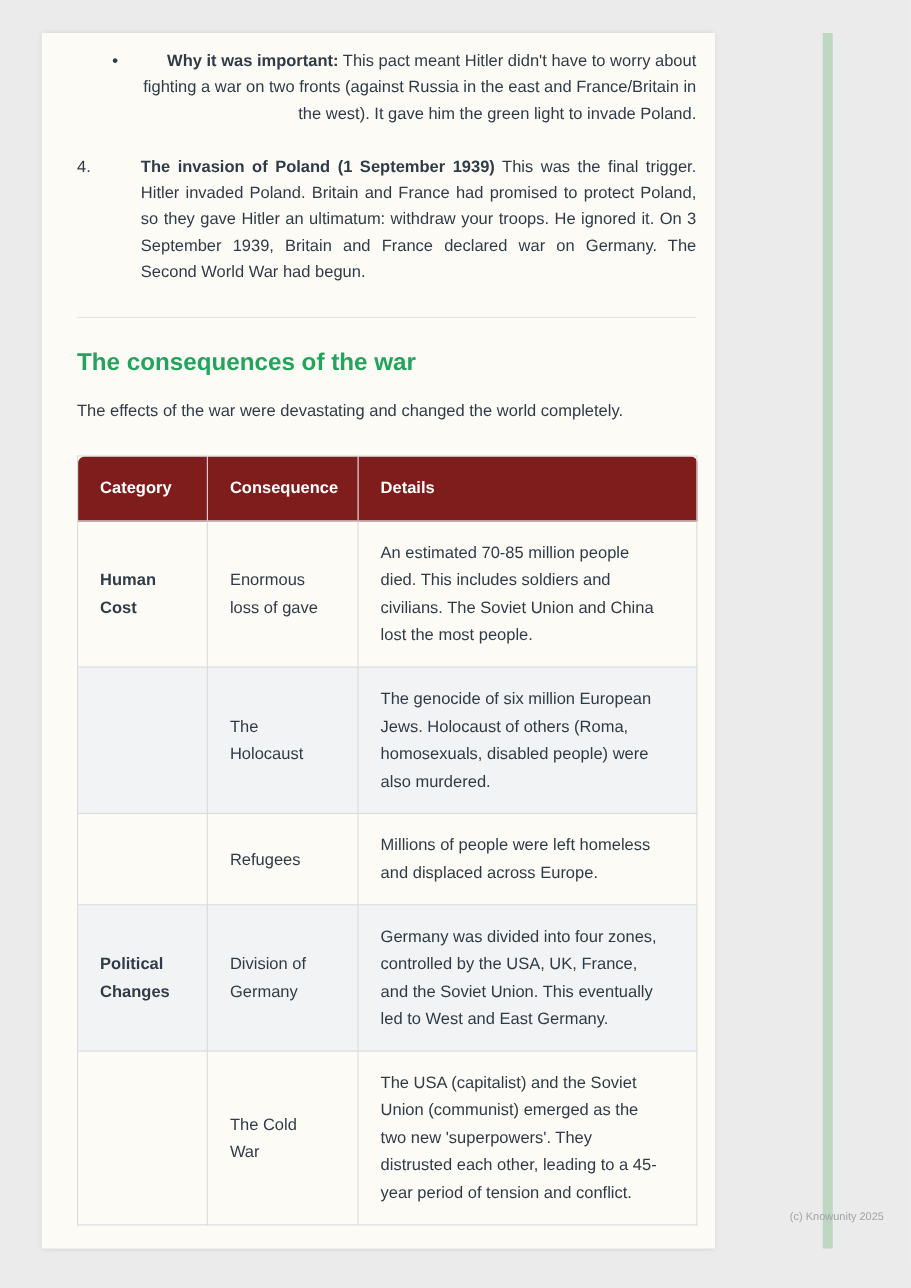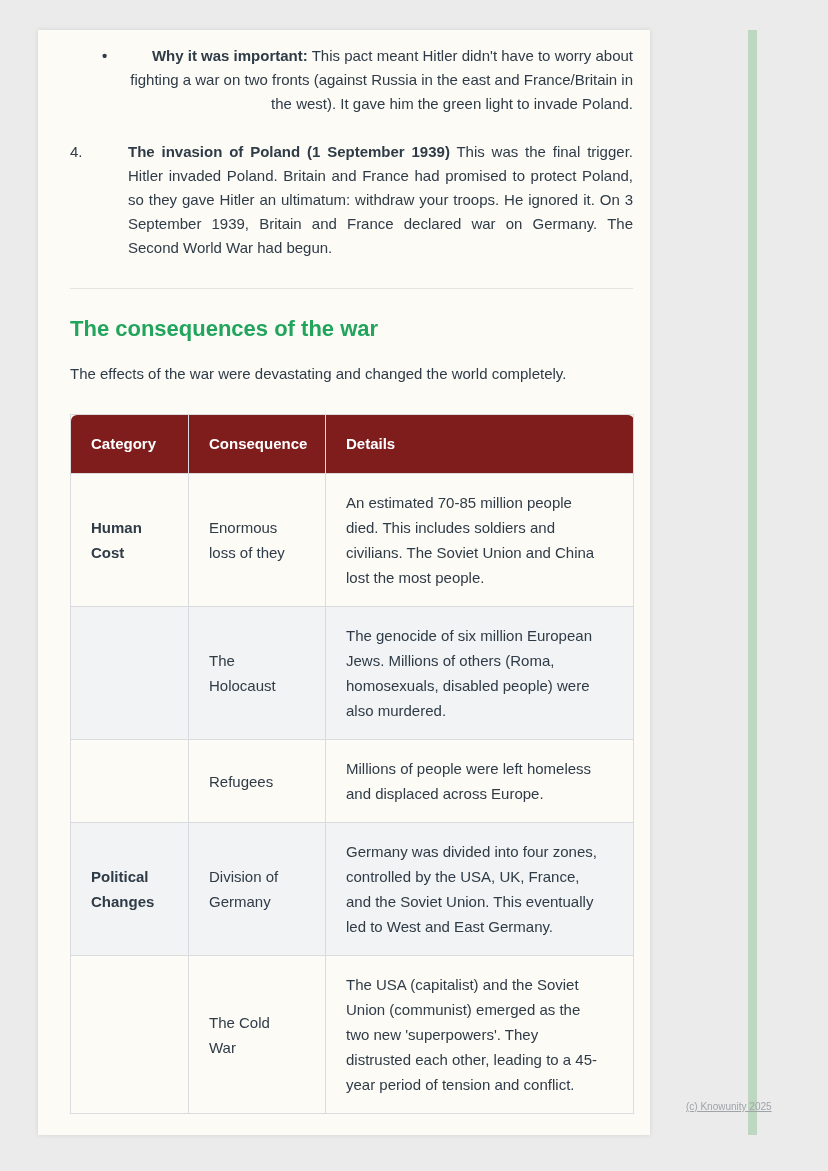--- a/index.html
+++ b/index.html
@@ -108,25 +108,24 @@
   .edge-bar {
     position: absolute;
     left: 748px;
     top: 30px;
     width: 9px;
     height: 1105px;
     background: #bdd7c1;
   }
   .watermark {
     position: absolute;
-    left: 686px;
+    left: 718px;
     top: 1101px;
     font-size: 10px;
     color: #a0a4a8;
-    text-decoration: underline;
   }
 </style>
 </head>
 <body>
 
 <div class="page">
 
   <div class="card">
 
     <div class="bullet-item">
@@ -154,27 +153,27 @@
       <thead>
         <tr>
           <th>Category</th>
           <th>Consequence</th>
           <th>Details</th>
         </tr>
       </thead>
       <tbody>
         <tr class="odd">
           <td class="cat">Human Cost</td>
-          <td>Enormous loss of they</td>
+          <td>Enormous loss of gave</td>
           <td>An estimated 70-85 million people died. This includes soldiers and civilians. The Soviet Union and China lost the most people.</td>
         </tr>
         <tr class="even">
           <td class="cat"></td>
           <td>The Holocaust</td>
-          <td>The genocide of six million European Jews. Millions of others (Roma, homosexuals, disabled people) were also murdered.</td>
+          <td>The genocide of six million European Jews. Holocaust of others (Roma, homosexuals, disabled people) were also murdered.</td>
         </tr>
         <tr class="odd">
           <td class="cat"></td>
           <td>Refugees</td>
           <td>Millions of people were left homeless and displaced across Europe.</td>
         </tr>
         <tr class="even">
           <td class="cat">Political Changes</td>
           <td>Division of Germany</td>
           <td>Germany was divided into four zones, controlled by the USA, UK, France, and the Soviet Union. This eventually led to West and East Germany.</td>

